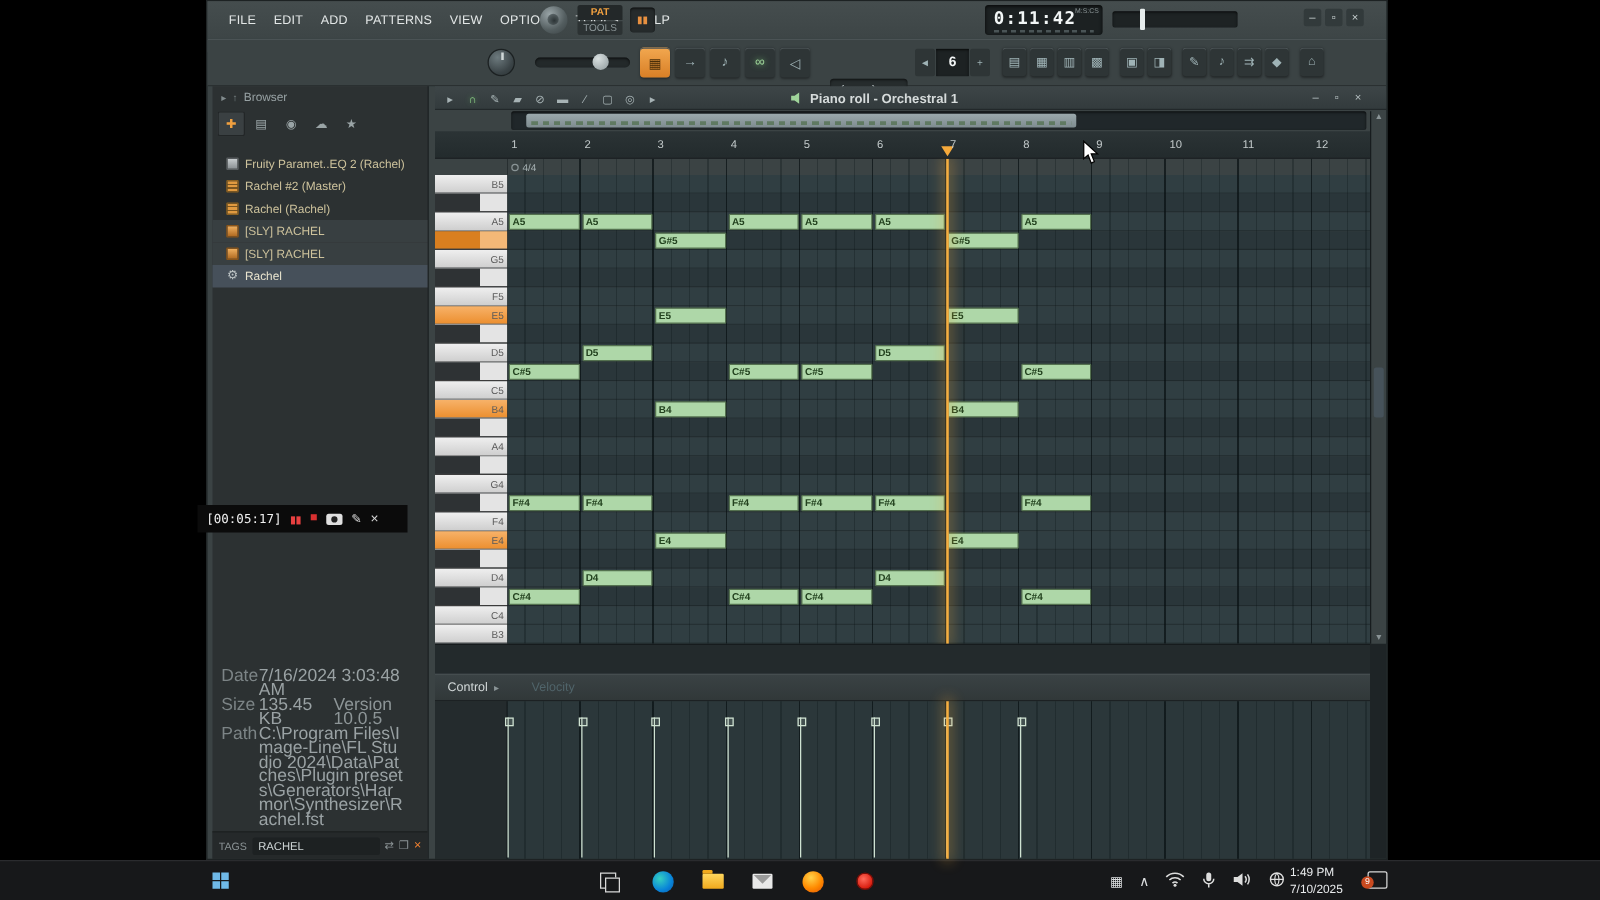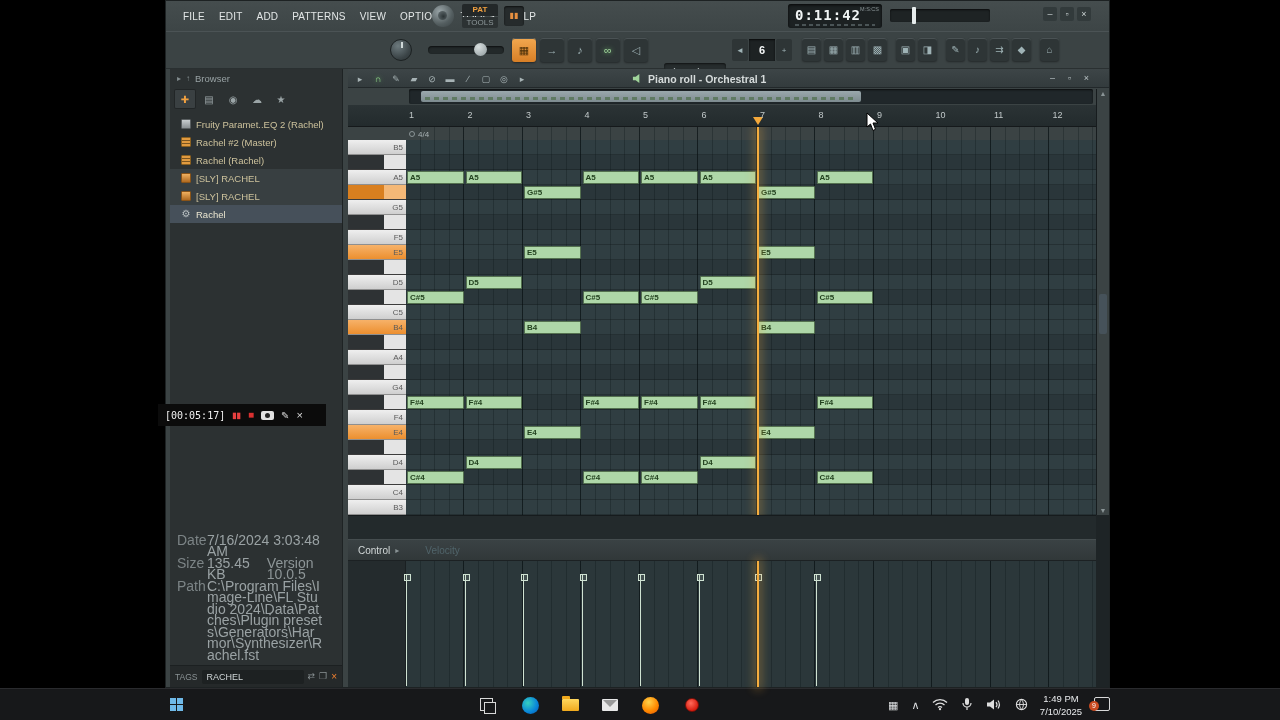--- a/index.html
+++ b/index.html
@@ -63,21 +63,21 @@
   .cluster{display:flex;gap:3px;}
   .tbtn.sm{width:19px;height:23px;font-size:10px;}
 
   
   .browser{position:absolute;left:4px;top:68px;width:173px;bottom:0;background:#2c3132;border-right:1px solid #1e2324;display:flex;flex-direction:column;}
   .browser-header{height:18px;display:flex;align-items:center;gap:5px;padding:0 7px;color:#98a2a4;font-size:9.5px;}
   .bh-ico{font-size:8px;color:#828c8e;}
   .browser-toolbar{height:24px;display:flex;align-items:center;gap:2px;padding:0 4px;}
   .bt-btn{width:22px;height:20px;display:flex;align-items:center;justify-content:center;color:#9aa4a6;font-size:10px;border-radius:2px;}
   .bt-btn.orange{background:#3a4042;color:#f0a040;box-shadow:inset 0 0 0 1px #00000066;}
-  .browser-list{margin-top:4px;}
+  .browser-list{margin-top:11px;}
   .b-item{height:18px;display:flex;align-items:center;font-size:9.5px;color:#cdc29c;white-space:nowrap;overflow:hidden;}
   .b-item.hot{background:#383f41;}
   .b-item.selected{background:#46505a;color:#e9e4cf;}
   .b-ico{width:10px;height:10px;margin:0 5px 0 11px;flex:none;display:flex;align-items:center;justify-content:center;}
   .plugin-icon{background:linear-gradient(#c8cdcf,#8a9093);border:1px solid #5a5f61;border-radius:1px;}
   .preset-icon{background:repeating-linear-gradient(#e09a40 0 2px,#7a5520 2px 3px);border:1px solid #8a6020;border-radius:1px;}
   .audio-icon{background:linear-gradient(#f0b060,#b06a20);border:1px solid #8a5418;border-radius:1px;}
   .gear-icon{color:#b9c0c2;font-size:10px;line-height:10px;border:none;background:none;}
   .browser-details{margin-top:auto;padding:4px 7px;font-size:14px;color:#9aa2a4;line-height:11.5px;}
   .d-row{display:flex;}
@@ -177,21 +177,21 @@
   .tb-ico{position:absolute;top:6px;width:20px;height:20px;display:flex;align-items:center;justify-content:center;}
   .edge-circle{width:17px;height:17px;border-radius:50%;background:radial-gradient(circle at 35% 35%,#35d0c0,#0883d9 60%,#0c59a4);}
   .folder-shape{width:17px;height:12px;background:linear-gradient(#ffd75e,#f0a91d);border-radius:1px;position:relative;}
   .folder-shape::before{content:"";position:absolute;left:0;top:-3px;width:8px;height:3px;background:#f0a91d;border-radius:1px 1px 0 0;}
   .mail-shape{width:16px;height:12px;background:#e8e8e8;position:relative;border-radius:1px;}
   .mail-shape::after{content:"";position:absolute;left:1px;top:1px;border-left:7px solid transparent;border-right:7px solid transparent;border-top:7px solid #9a9a9a;}
   .ff-circle{width:17px;height:17px;border-radius:50%;background:radial-gradient(circle at 40% 30%,#ffd24a,#ff8a00 55%,#e05206);}
   .rec-circle{width:14px;height:14px;border-radius:50%;background:radial-gradient(circle at 40% 35%,#ff6a5a,#d81e10 70%);border:1px solid #7a0f08;}
   .tb-tray{position:absolute;left:888px;top:0;height:32px;display:flex;align-items:center;gap:13px;}
   .tray-ic{color:#dcdee0;font-size:11px;}
-  .tb-clock{position:absolute;left:1032px;top:3px;width:58px;text-align:center;color:#e8eaec;font-size:9.5px;line-height:13px;}
+  .tb-clock{position:absolute;left:1032px;top:3px;width:58px;color:#e8eaec;font-size:9.5px;line-height:13px;}
   .tb-note{position:absolute;left:1094px;top:8px;width:16px;height:14px;border:1.5px solid #d8d8d8;border-radius:2px;}
   .tb-badge{position:absolute;left:-6px;top:3px;min-width:10px;height:10px;border-radius:5px;background:#c94a20;color:#fff;font-size:7px;line-height:10px;text-align:center;padding:0 1px;}
 </style>
 </head>
 <body>
 
 <div class="screen">
 
   <div class="fl-window">
 

